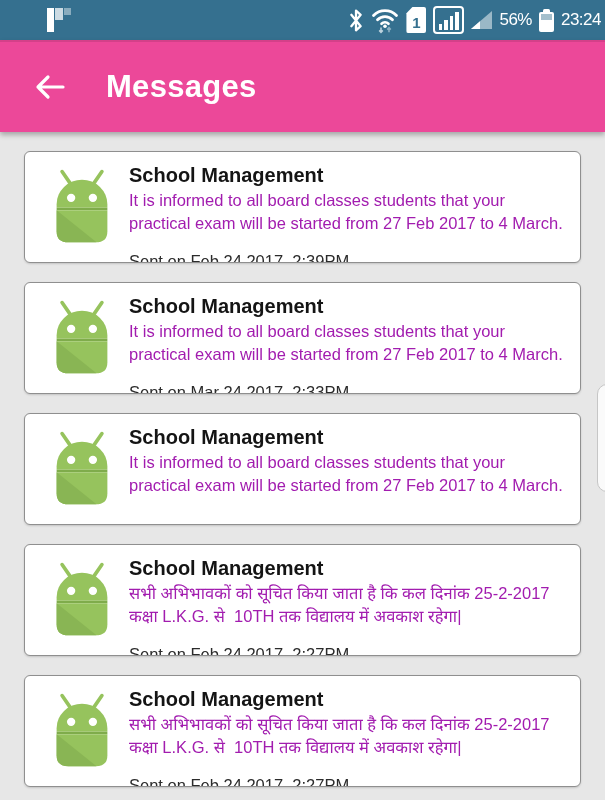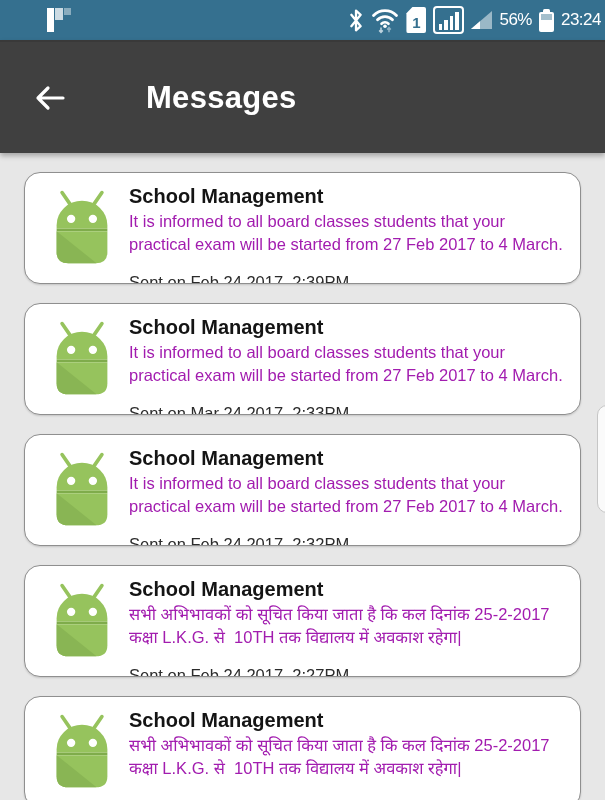--- a/index.html
+++ b/index.html
@@ -32,33 +32,32 @@
   .sigbox i { display:block; width:3.5px; background:#fff; }
   .sigbox i:nth-child(1){height:6px}.sigbox i:nth-child(2){height:10px}
   .sigbox i:nth-child(3){height:14px}.sigbox i:nth-child(4){height:18px}
   .batt { display:flex; flex-direction:column; align-items:center; }
   .batt .tip { width:7px; height:3px; background:#fff; border-radius:1.5px 1.5px 0 0; }
   .batt .bod { width:15px; height:20px; background:#fff; border-radius:2px; position:relative; }
   .batt .bod::after { content:""; position:absolute; left:2px; right:2px; top:2px; height:6px; background:rgba(53,112,143,.45); }
 
   
   .app-bar {
-    height:113px; background:#404040; display:flex; align-items:center;
+    height:92px; background:#ec4899; display:flex; align-items:center;
     padding-left:34px; box-shadow:0 3px 5px rgba(0,0,0,.28); position:relative; z-index:3;
     border-top:2px solid rgba(0,0,0,.10);
-    gap:40px;
   }
   .app-title { color:#fff; font-size:31px; font-weight:bold; margin-left:40px; letter-spacing:.3px; }
   .back-btn { display:flex; align-items:center; cursor:pointer; }
 
   
   .list { position:relative; height:663px; padding:19px 24px 0 24px; background:#E7E7E7; }
   .card {
     position:relative; height:112px; background:#fff; border:1.4px solid #8F8F8F;
-    border-radius:16px; margin-bottom:19px; display:flex;
+    border-radius:6px; margin-bottom:19px; display:flex;
     padding:11px 14px 0 14px; box-shadow:0 1px 2px rgba(0,0,0,.15); overflow:hidden;
   }
   .droid { width:58px; height:80px; margin:3px 18px 0 14px; flex-shrink:0; }
   .texts { flex:1; min-width:0; }
   .card-title { font-size:20px; font-weight:bold; color:#141414; line-height:24px; margin-bottom:2px; }
   .card-body { font-size:16.5px; color:#a21caf; line-height:22.5px; white-space:pre-wrap; }
   .card-sent { font-size:16.5px; color:#2B2B2B; line-height:22px; margin-top:16px; white-space:pre; }
 
   
   .edge-card {
@@ -161,21 +160,20 @@
       </div>
     </div>
 
     <div class="card">
       <svg class="droid">
           <use href="#droid-sym"></use>
         </svg>
       <div class="texts">
         <div class="card-title">School Management</div>
         <div class="card-body">It is informed to all board classes students that your practical exam will be started from 27 Feb 2017 to 4 March.</div>
-        <div class="card-sent">Sent on Feb 24 2017  2:32PM</div>
       </div>
     </div>
 
     <div class="card">
       <svg class="droid">
           <use href="#droid-sym"></use>
         </svg>
       <div class="texts">
         <div class="card-title">School Management</div>
         <div class="card-body">सभी अभिभावकों को सूचित किया जाता है कि कल दिनांक 25-2-2017 कक्षा L.K.G. से  10TH तक विद्यालय में अवकाश रहेगा|</div>

